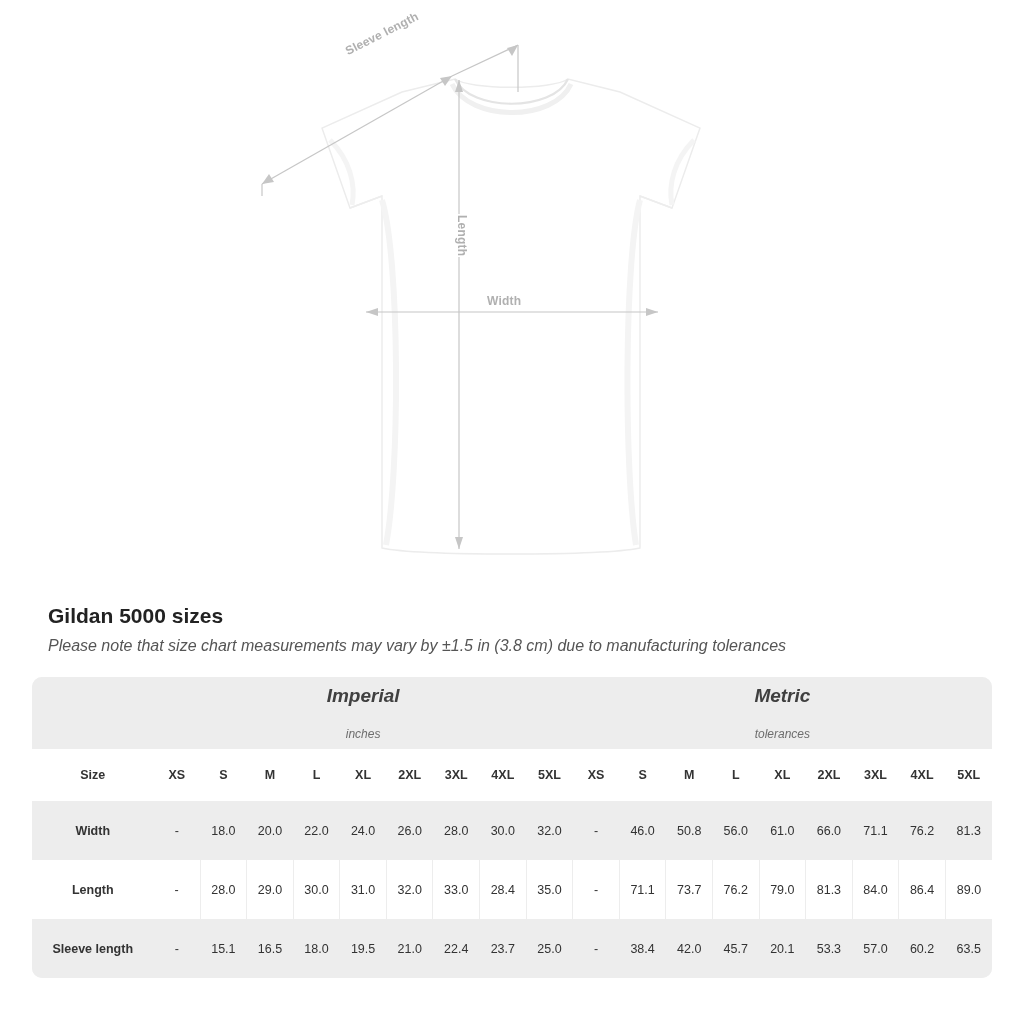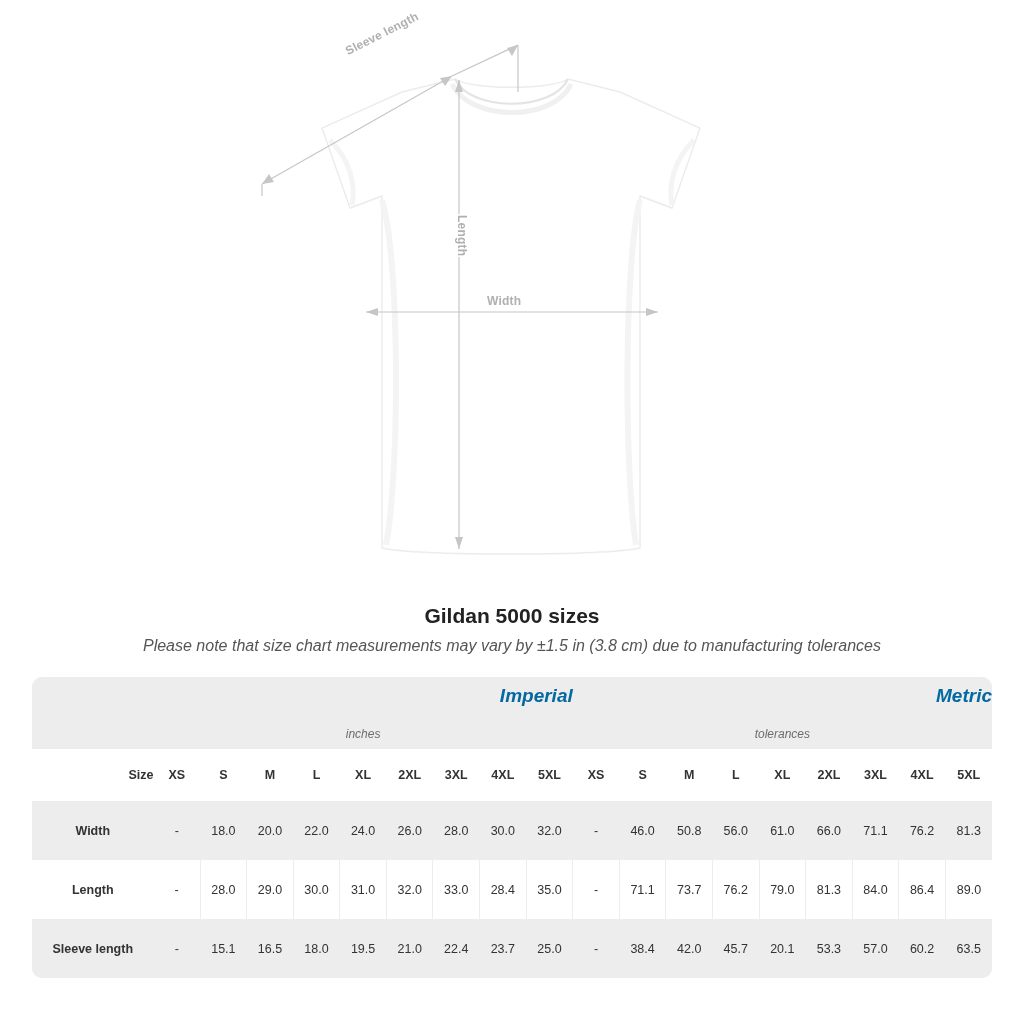--- a/index.html
+++ b/index.html
@@ -58,22 +58,22 @@
     text-orientation: mixed;
   }
 
   .dim-label.width {
     left: 484px;
     top: 293px;
   }
 
   
   .title-block {
-    text-align: center;
     margin-top: 14px;
+    padding-left: 48px;
   }
 
   .chart-title {
     font-size: 21px;
     font-weight: bold;
     color: #222222;
     margin: 0;
   }
 
   .chart-note {
@@ -110,43 +110,41 @@
   
   .unit-row td {
     height: 72px;
     background: #ededed;
   }
 
   .unit-name {
     font-size: 19px;
     font-style: italic;
     font-weight: bold;
-    color: #0369a1;
+    color: #404040;
     line-height: 1.15;
-    text-align: right;
   }
 
   .unit-sub {
     font-size: 12px;
     font-style: italic;
     color: #6d6d6d;
     margin-top: 20px;
   }
 
   
   .size-row td {
     height: 52px;
     background: #ffffff;
     font-weight: bold;
     font-size: 13px;
     color: #3a3a3a;
   }
   .size-row td.first-col {
     background: #ffffff;
-    text-align: right;
   }
 
   .data-row td {
     height: 59px;
     font-size: 13px;
     color: #3a3a3a;
   }
   .data-row.shaded td { background: #ededed; }
   .data-row.plain td { background: #ffffff; }
 

